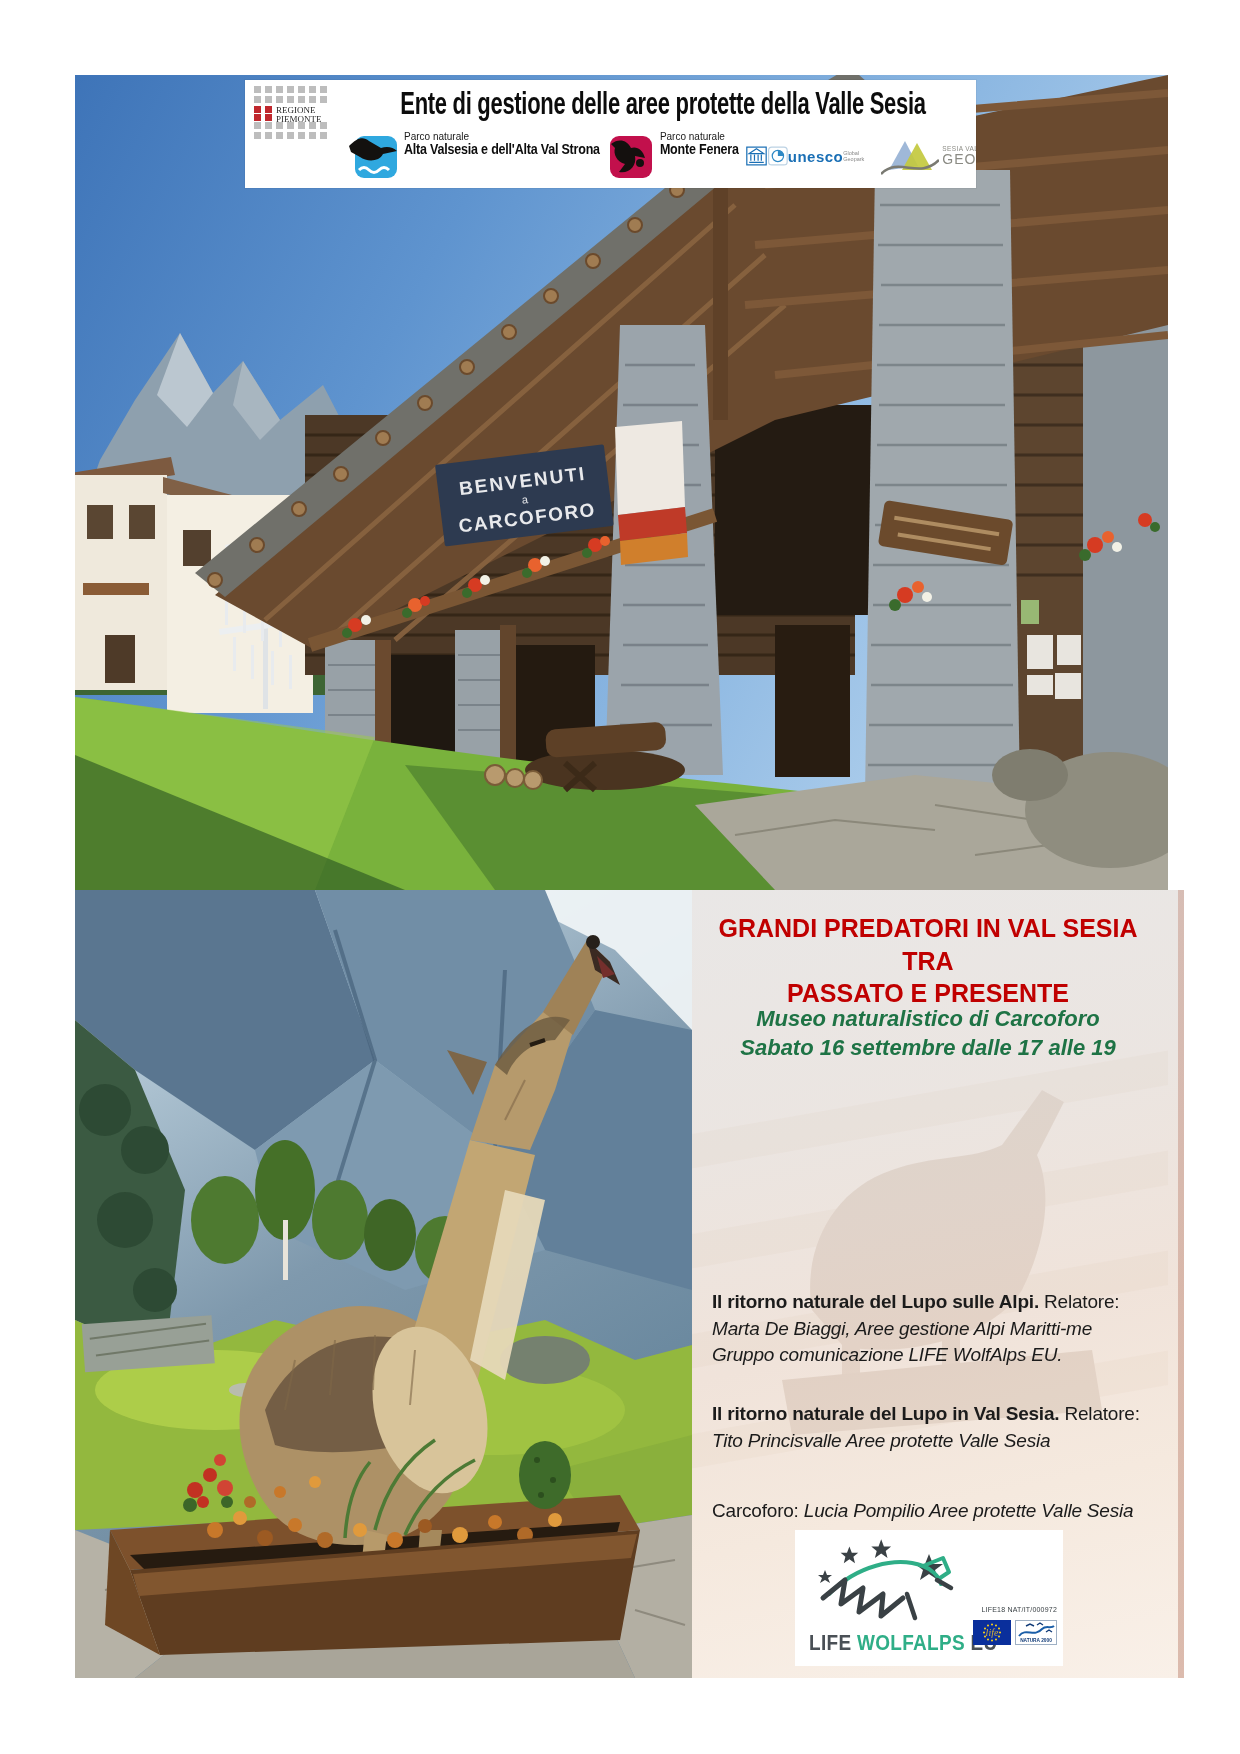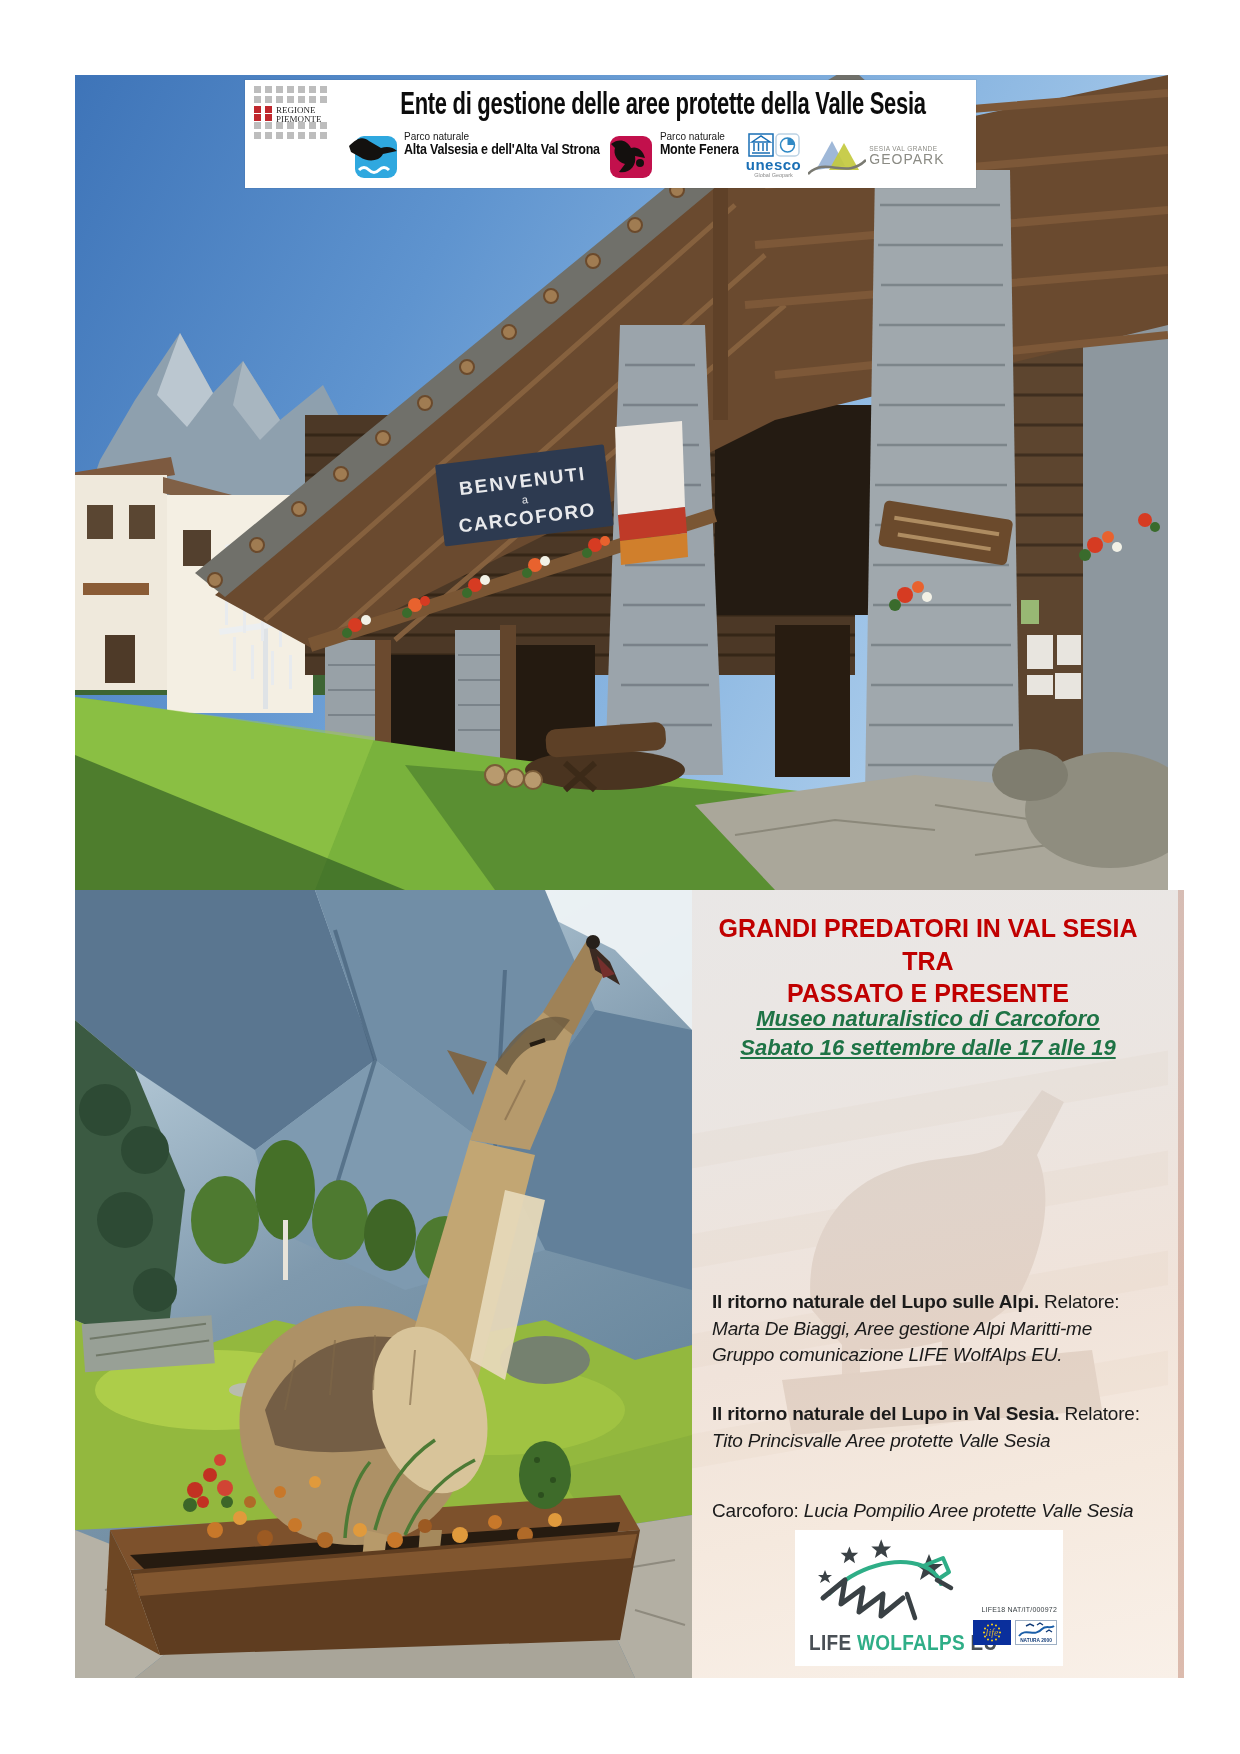--- a/index.html
+++ b/index.html
@@ -14,21 +14,21 @@
   
   .band{position:absolute;left:245px;top:80px;width:731px;height:108px;background:#ffffff;overflow:hidden;
         box-shadow:0 0 0 1px rgba(0,0,0,.04);}
   .regione{position:absolute;left:7px;top:4px;}
   .band-title{position:absolute;left:118px;top:4px;width:600px;height:44px;display:flex;align-items:center;justify-content:center;
      font-weight:bold;font-size:22px;letter-spacing:-.3px;color:#0c0c0c;transform:scaleY(1.4);transform-origin:50% 60%;white-space:nowrap;}
   .row2{position:absolute;left:102px;top:50px;width:625px;height:52px;display:flex;align-items:center;gap:7px;}
   .park{display:flex;align-items:flex-start;gap:5px;}
   .park-pre{font-size:10px;color:#1a1a1a;line-height:1.05;}
   .park-name{font-size:12.5px;font-weight:bold;color:#0d0d0d;line-height:1.05;letter-spacing:-.2px;transform:scaleY(1.2);transform-origin:left center;white-space:nowrap;}
-  .unesco-wrap{display:flex;flex-direction:column;align-items:center;line-height:1;}
+  .unesco-wrap{display:flex;flex-direction:row;align-items:center;line-height:1;}
   .unesco-word{font-size:15px;font-weight:bold;color:#1a6fb5;letter-spacing:.5px;}
   .unesco-sub{font-size:5.5px;color:#8a8a8a;margin-top:1px;}
   .geo-wrap{display:flex;align-items:center;gap:3px;}
   .geo-text{display:flex;flex-direction:column;line-height:1;}
   .geo-l1{font-size:6.5px;color:#8b8b84;letter-spacing:.4px;}
   .geo-l2{font-size:14px;color:#8b8b84;letter-spacing:1px;}
 
   
   .wolf-photo{position:absolute;left:75px;top:890px;width:617px;height:788px;overflow:hidden;
     background:linear-gradient(150deg,#d9e7ef 0%,#a9bfce 22%,#7f99ad 45%,#6c8aa0 70%,#5d7a92 100%);}
@@ -36,21 +36,21 @@
 
   
   .panel{position:absolute;left:692px;top:890px;width:476px;height:788px;overflow:hidden;
     background:linear-gradient(168deg,#e9e7e6 0%,#ebe5e1 30%,#f0e3da 55%,#f5e9de 75%,#f9f0e8 100%);padding-left:16px;}
   .panel::after{content:'';position:absolute;right:0;top:0;bottom:0;width:6px;
     background:linear-gradient(#c08a7a,#b87a66);opacity:.45;}
   .wm{position:absolute;left:0;top:0;opacity:.12;}
   .panel-title{position:absolute;top:22px;left:8px;width:456px;text-align:center;color:#c00000;
     font-weight:bold;font-size:25px;line-height:1.3;}
   .panel-sub{position:absolute;top:114px;left:8px;width:456px;text-align:center;color:#1e7345;
-    font-weight:bold;font-style:italic;font-size:22px;line-height:1.32;text-decoration:underline;}
+    font-weight:bold;font-style:italic;font-size:22px;line-height:1.32;}
   .para{position:absolute;left:20px;width:442px;font-size:19px;line-height:1.4;color:#1b1b1b;letter-spacing:-.2px;}
   .p1{top:196px;} .p2{top:380px;} .p3{top:492px;} .p4{top:586px;line-height:1.65;}
   .b{font-weight:bold;} .i{font-style:italic;}
 
   
   .logo-box{position:absolute;left:103px;top:640px;width:268px;height:136px;background:#ffffff;}
   .wa-text{position:absolute;left:14px;bottom:10px;font-size:19px;font-weight:bold;letter-spacing:.3px;
     transform:scaleY(1.18);transform-origin:left bottom;white-space:nowrap;}
   .wa-life,.wa-eu{color:#4a5056;} .wa-wolf{color:#2fae87;}
   .wa-code{position:absolute;right:6px;top:76px;font-size:7px;color:#3a4145;letter-spacing:.2px;}

